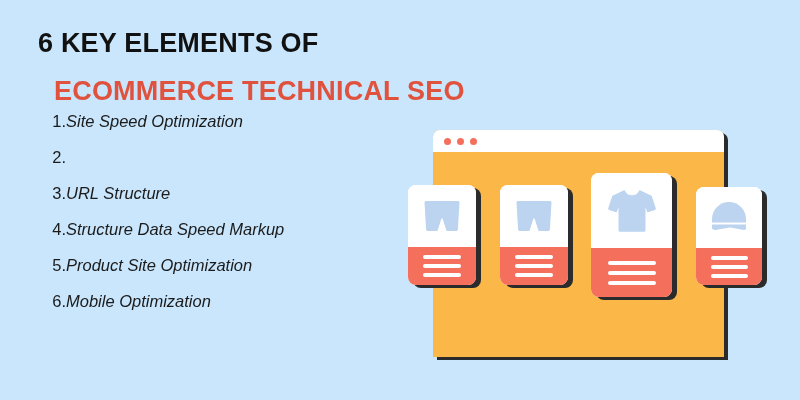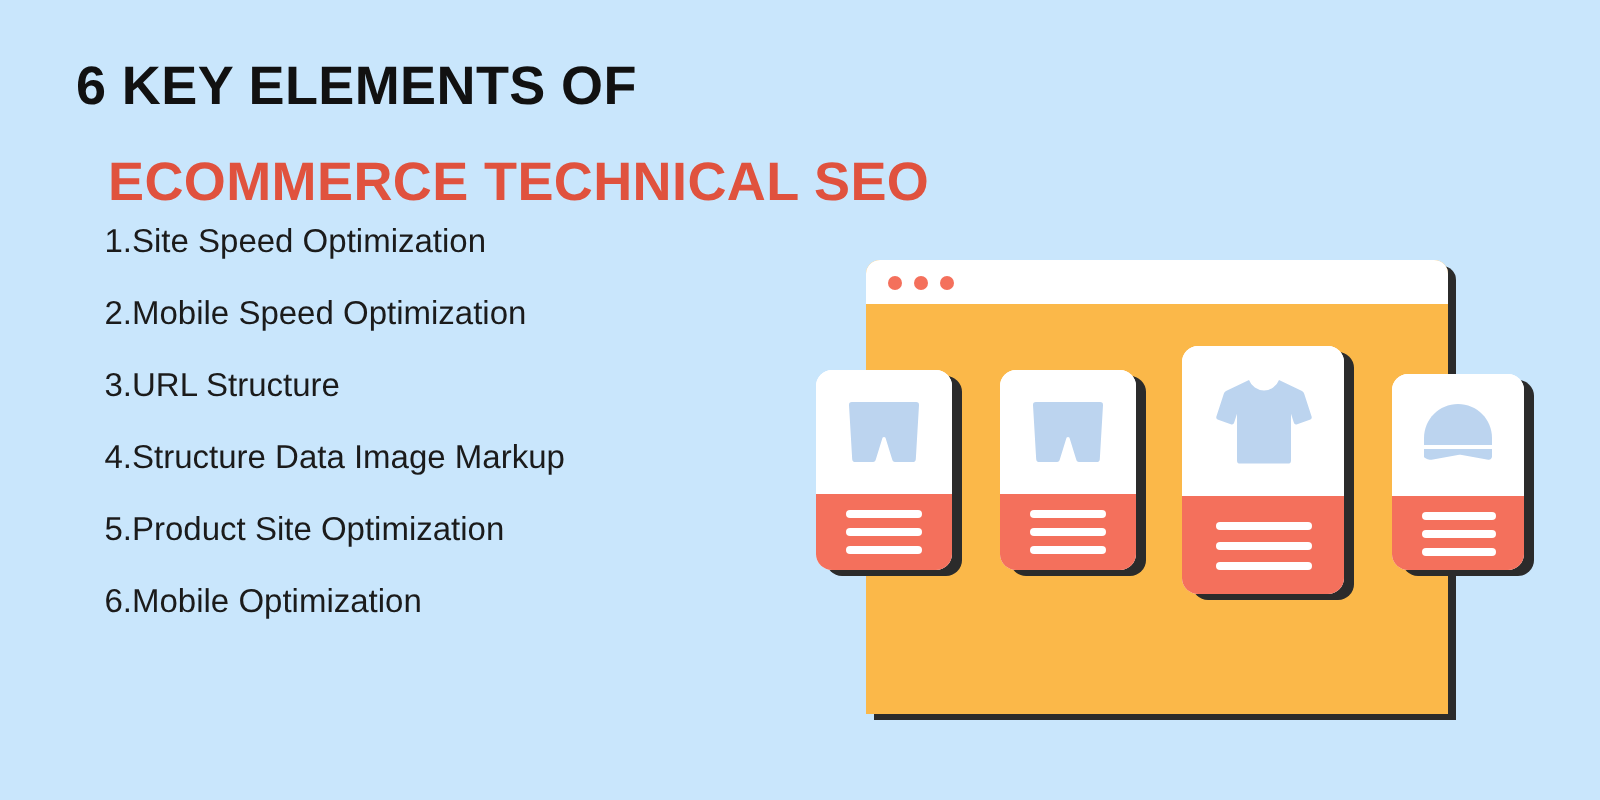--- a/index.html
+++ b/index.html
@@ -65,20 +65,21 @@
     color: #1b1b1b;
     white-space: nowrap;
   }
   .item-number {
     width: 24px;
     text-align: right;
     flex: 0 0 auto;
   }
   .item-label {
     flex: 0 0 auto;
+    font-style: italic;
   }
 
   
   .illustration {
     position: absolute;
     left: 400px;
     top: 118px;
     width: 400px;
     height: 250px;
   }
@@ -181,29 +182,28 @@
     <h1 class="heading-line1">6 KEY ELEMENTS OF</h1>
     <h1 class="heading-line2">ECOMMERCE TECHNICAL SEO</h1>
 
     <ul class="elements-list">
       <li class="element-item">
         <span class="item-number">1.</span>
         <span class="item-label">Site Speed Optimization</span>
       </li>
       <li class="element-item">
         <span class="item-number">2.</span>
-        <span class="item-label">Mobile Speed Optimization</span>
       </li>
       <li class="element-item">
         <span class="item-number">3.</span>
         <span class="item-label">URL Structure</span>
       </li>
       <li class="element-item">
         <span class="item-number">4.</span>
-        <span class="item-label">Structure Data Image Markup</span>
+        <span class="item-label">Structure Data Speed Markup</span>
       </li>
       <li class="element-item">
         <span class="item-number">5.</span>
         <span class="item-label">Product Site Optimization</span>
       </li>
       <li class="element-item">
         <span class="item-number">6.</span>
         <span class="item-label">Mobile Optimization</span>
       </li>
     </ul>

